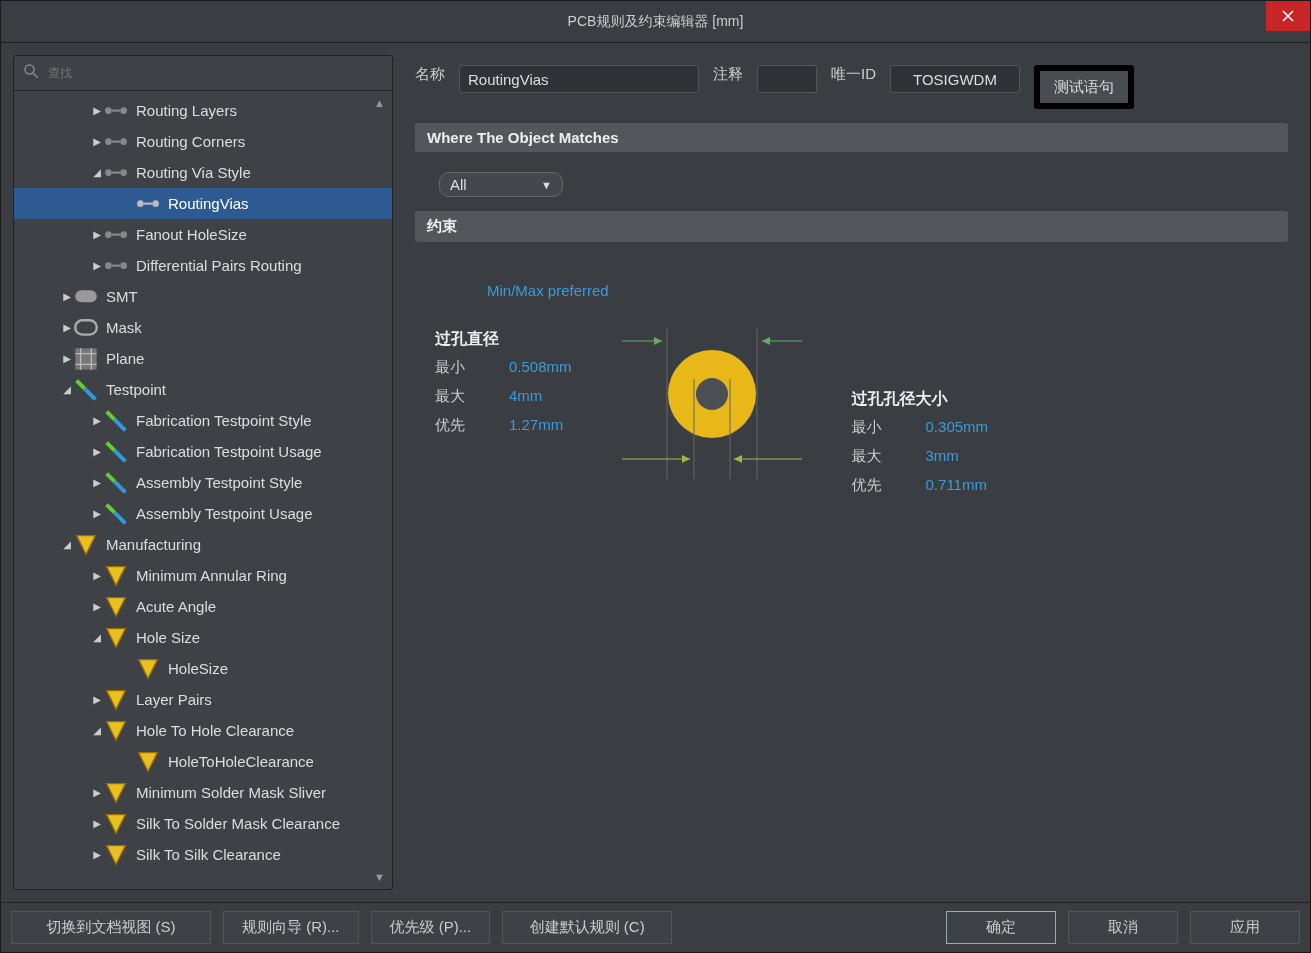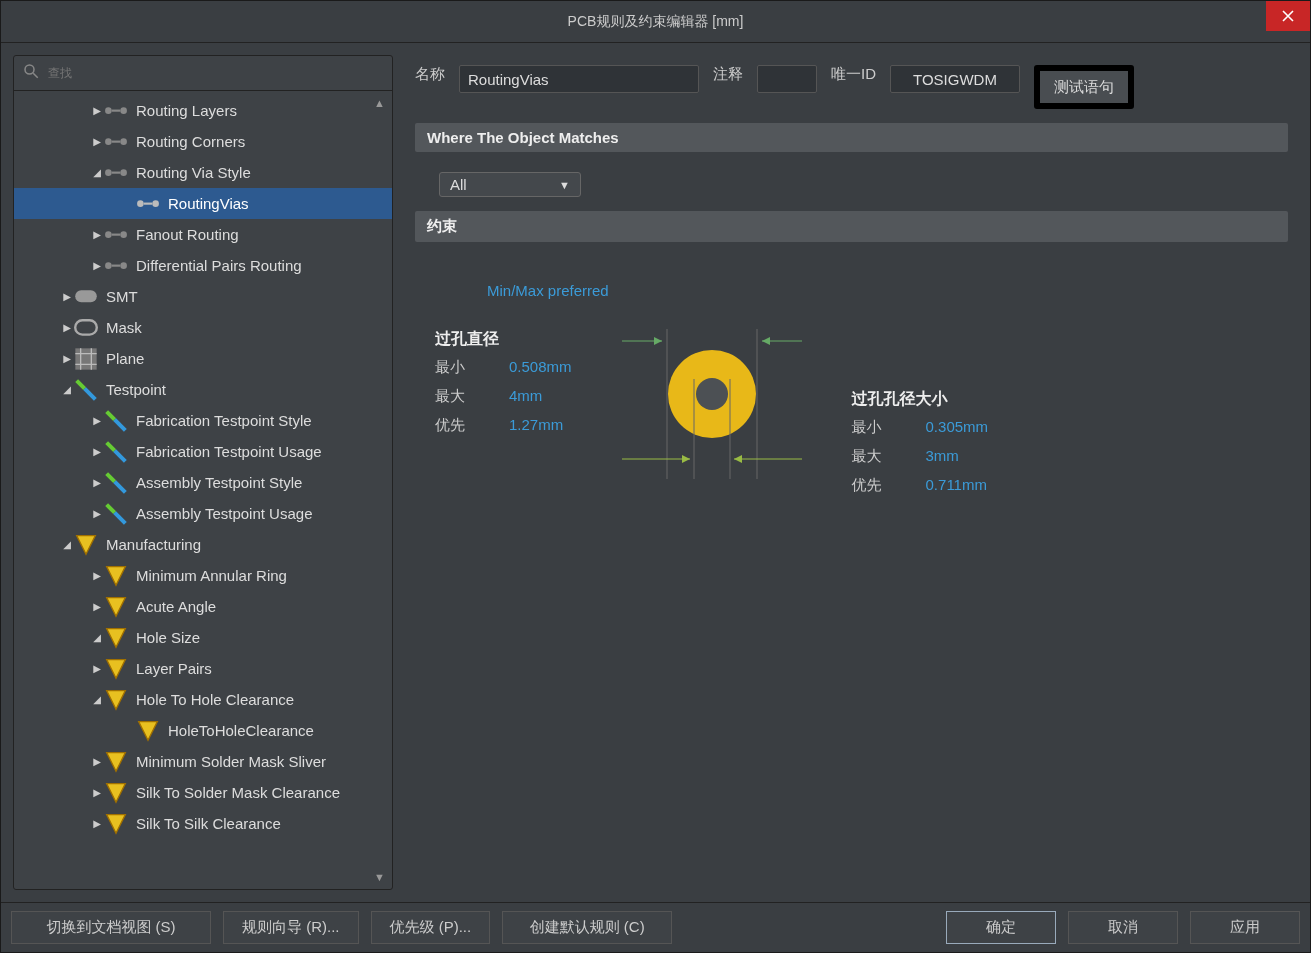--- a/index.html
+++ b/index.html
@@ -24,21 +24,21 @@
 .tree-label { padding-left: 2px; }
 .right-panel { flex: 1; display: flex; flex-direction: column; padding: 10px 0 0 0; overflow: hidden; }
 .header-row { display: flex; align-items: flex-start; gap: 14px; padding: 0 10px 14px 10px; font-size: 15px; color: #ccc; }
 .txt-input { background: #2f3337; border: 1px solid #555; color: #ddd; padding: 4px 8px; font-size: 15px; height: 28px; border-radius: 2px; }
 .name-input { width: 240px; }
 .comment-input { width: 60px; }
 .id-input { width: 130px; text-align: center; }
 .btn { background: #494d51; border: 6px solid #000000; color: #ddd; padding: 4px 14px; font-size: 15px; border-radius: 3px; cursor: pointer; height: 44px; }
 .section-header { background: #53575b; padding: 6px 12px; font-weight: bold; font-size: 15px; color: #eee; border-radius: 2px; margin: 0 10px 20px 10px; }
 .scope-row { padding: 0 10px 14px 34px; }
-.dropdown { background: #44484c; border: 1px solid #666; color: #ddd; padding: 3px 10px; width: 142px; display: flex; justify-content: space-between; align-items: center; border-radius: 3px; cursor: pointer; font-size: 15px; }
+.dropdown { background: #44484c; border: 1px solid #666; color: #ddd; padding: 3px 10px; width: 124px; display: flex; justify-content: space-between; align-items: center; border-radius: 10px; cursor: pointer; font-size: 15px; }
 .dropdown .caret { font-size: 11px; }
 .constraints-body { padding: 20px 30px; position: relative; flex: 1; }
 .minmax-link { color: #3b9bd8; font-size: 15px; cursor: pointer; padding-left: 52px; }
 .diagram-area { display: flex; gap: 50px; margin-top: 30px; }
 .param-group h4 { color: #eee; font-size: 16px; font-weight: bold; margin-bottom: 8px; }
 .param-row { display: flex; gap: 26px; font-size: 15px; margin-bottom: 10px; }
 .param-row .lbl { color: #ccc; width: 48px; }
 .param-row .val { color: #3b9bd8; cursor: pointer; }
 .via-svg { width: 180px; height: 150px; }
 .hole-group { margin-top: 60px; }
@@ -121,21 +121,21 @@
         </div>
         <div class="tree-item" style="padding-left:76px">
           <span class="exp">▶</span>
           <span class="icon-slot">
               <svg viewBox="0 0 22 14">
                 <circle cx="4" cy="7" r="3" fill="#888"></circle>
                 <line x1="7" y1="7" x2="15" y2="7" stroke="#888" stroke-width="2"></line>
                 <circle cx="18" cy="7" r="3" fill="#888"></circle>
               </svg>
             </span>
-          <span class="tree-label">Fanout Routing</span>
+          <span class="tree-label">Fanout HoleSize</span>
         </div>
         <div class="tree-item" style="padding-left:76px">
           <span class="exp">▶</span>
           <span class="icon-slot">
               <svg viewBox="0 0 22 14">
                 <circle cx="4" cy="7" r="3" fill="#888"></circle>
                 <line x1="7" y1="7" x2="15" y2="7" stroke="#888" stroke-width="2"></line>
                 <circle cx="18" cy="7" r="3" fill="#888"></circle>
               </svg>
             </span>
@@ -247,20 +247,28 @@
           <span class="tree-label">Acute Angle</span>
         </div>
         <div class="tree-item" style="padding-left:76px">
           <span class="exp">◢</span>
           <span class="icon-slot">
               <svg viewBox="0 0 18 18">
                 <path d="M2 2 L16 2 L9 16 Z" fill="#e8c020" stroke="#a07000"></path>
               </svg>
             </span>
           <span class="tree-label">Hole Size</span>
+        </div>
+        <div class="tree-item" style="padding-left:122px">
+          <span class="icon-slot">
+              <svg viewBox="0 0 18 18">
+                <path d="M2 2 L16 2 L9 16 Z" fill="#e8c020" stroke="#a07000"></path>
+              </svg>
+            </span>
+          <span class="tree-label">HoleSize</span>
         </div>
         <div class="tree-item" style="padding-left:76px">
           <span class="exp">▶</span>
           <span class="icon-slot">
               <svg viewBox="0 0 18 18">
                 <path d="M2 2 L16 2 L9 16 Z" fill="#e8c020" stroke="#a07000"></path>
               </svg>
             </span>
           <span class="tree-label">Layer Pairs</span>
         </div>

